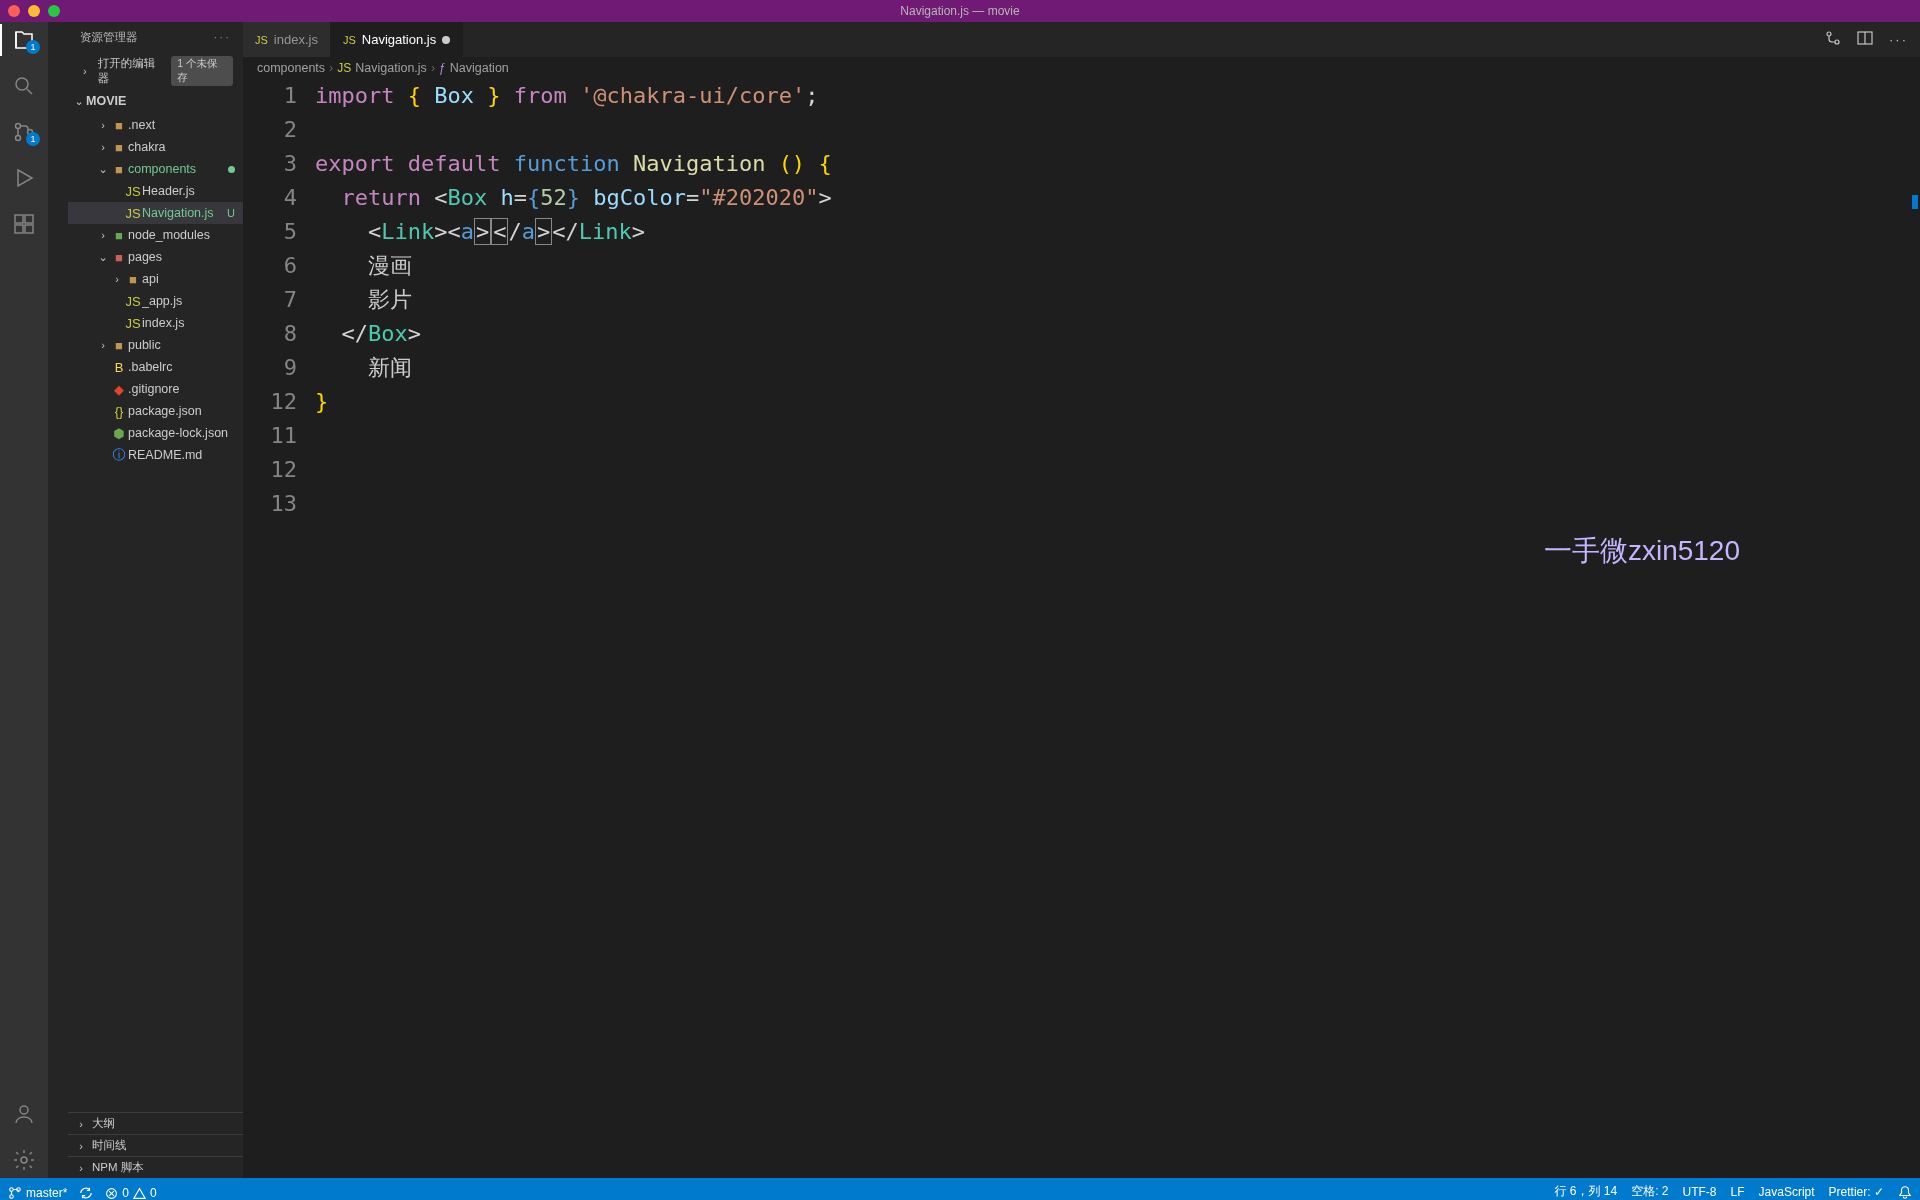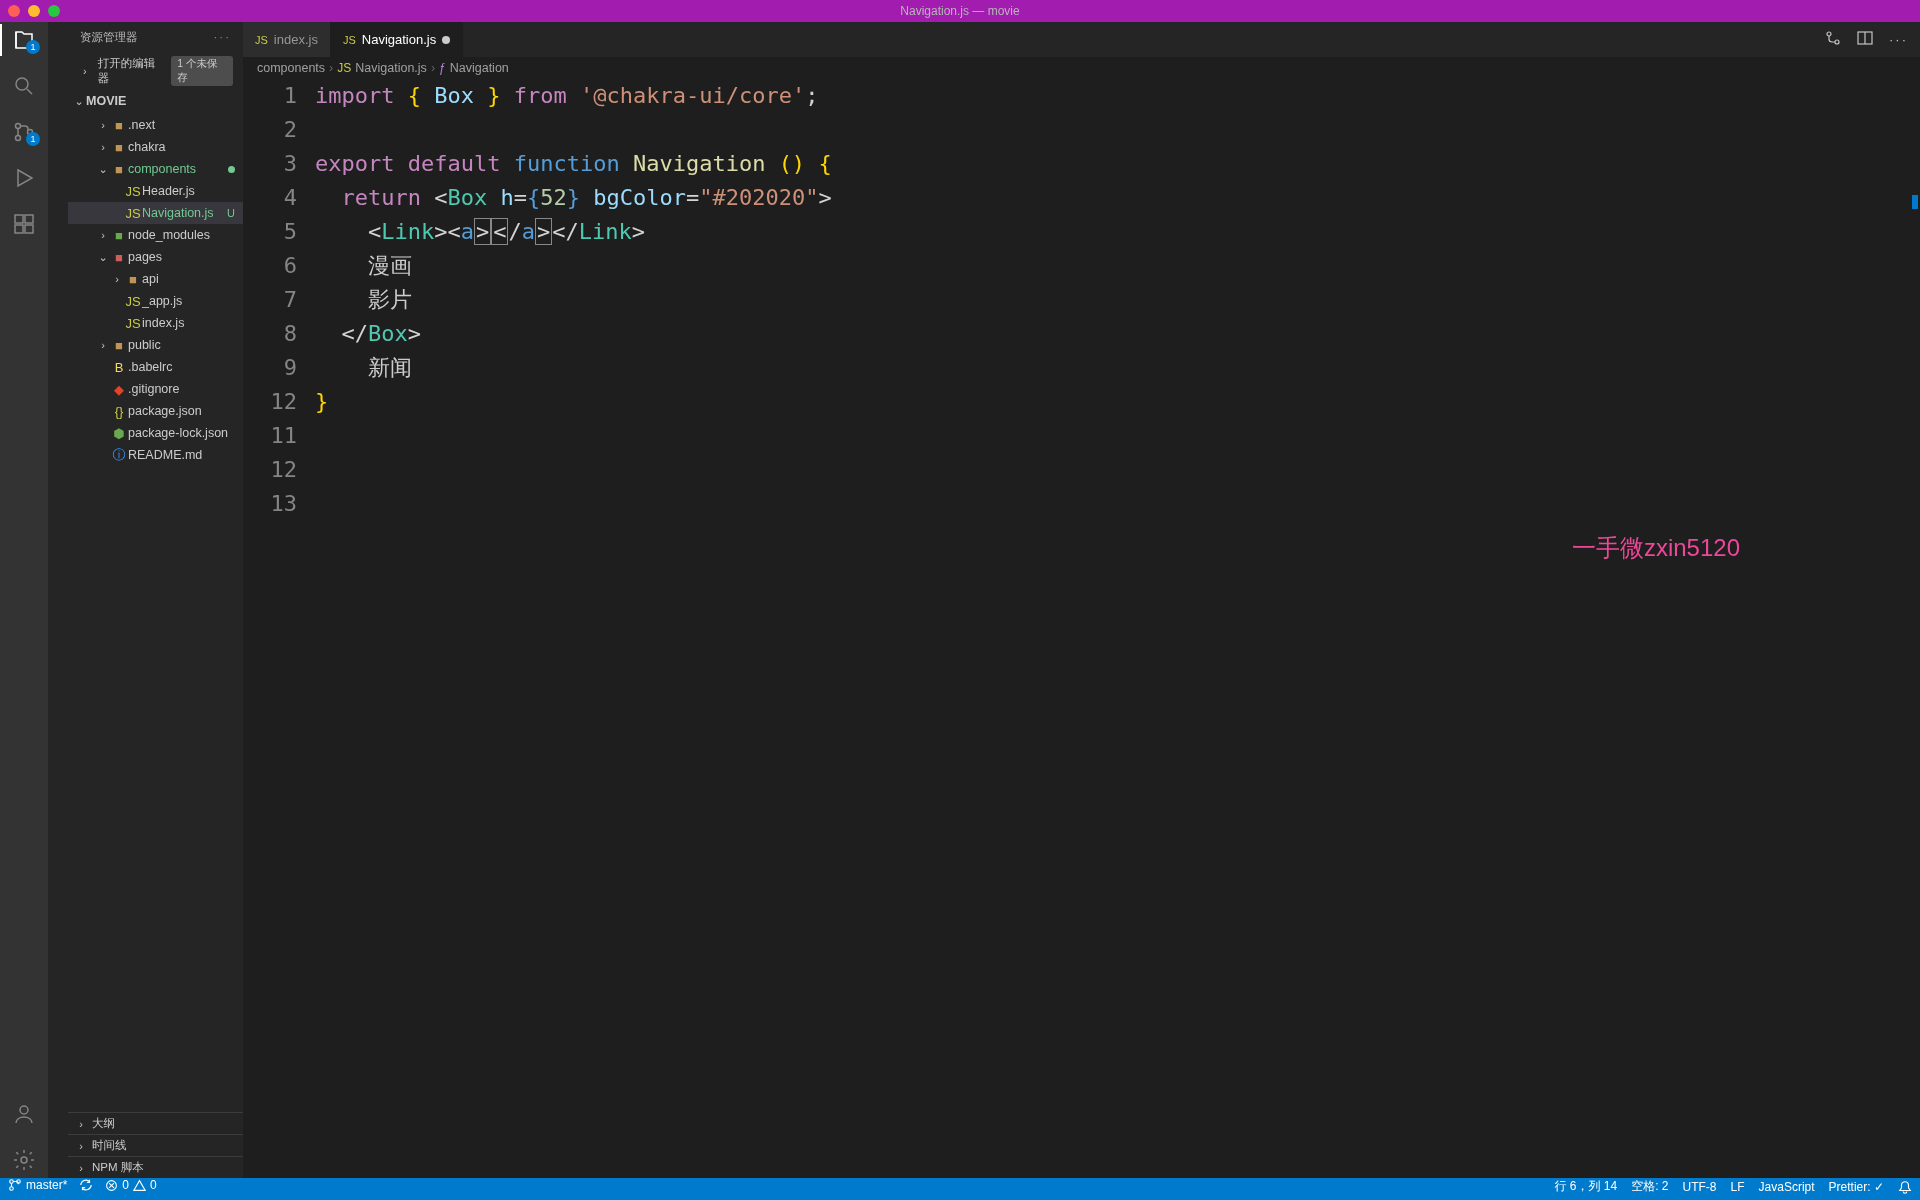--- a/index.html
+++ b/index.html
@@ -8,21 +8,21 @@
   background: #1e1e1e;
   color: #cccccc;
   font-size: 13px;
   overflow: hidden;
   height: 100vh;
   display: flex;
   flex-direction: column;
 }
 .titlebar {
   height: 22px;
-  background: #a21caf;
+  background: #701a75;
   display: flex;
   align-items: center;
   padding: 0 8px;
   color: #b6b6b6;
   font-size: 12px;
   position: relative;
 }
 .traffic-lights {
   display: flex;
   gap: 8px;
@@ -273,39 +273,39 @@
 .tok-brace { color: #ffd700; }
 .tok-def { color: #569cd6; }
 .cursor-box {
   border: 1px solid #888;
   padding: 0 1px;
 }
 .watermark {
   position: absolute;
   right: 180px;
   top: 450px;
-  color: #ec4899;
-  font-size: 24px;
+  color: #c4b5fd;
+  font-size: 28px;
   font-family: sans-serif;
 }
 .minimap-hint {
   position: absolute;
   right: 2px;
   top: 116px;
   width: 6px;
   height: 14px;
   background: #007acc;
 }
 
 .statusbar {
   height: 22px;
   background: #007acc;
   color: #ffffff;
   display: flex;
-  align-items: flex-start;
+  align-items: flex-end;
   font-size: 12px;
   padding: 0 8px;
   gap: 12px;
 }
 .statusbar .sb-item { display: flex; align-items: center; gap: 4px; cursor: pointer; }
 .statusbar .sb-right { margin-left: auto; display: flex; gap: 14px; align-items: center; }
 .sb-check { color: #fff; }
 </style>
 </head>
 <body>

